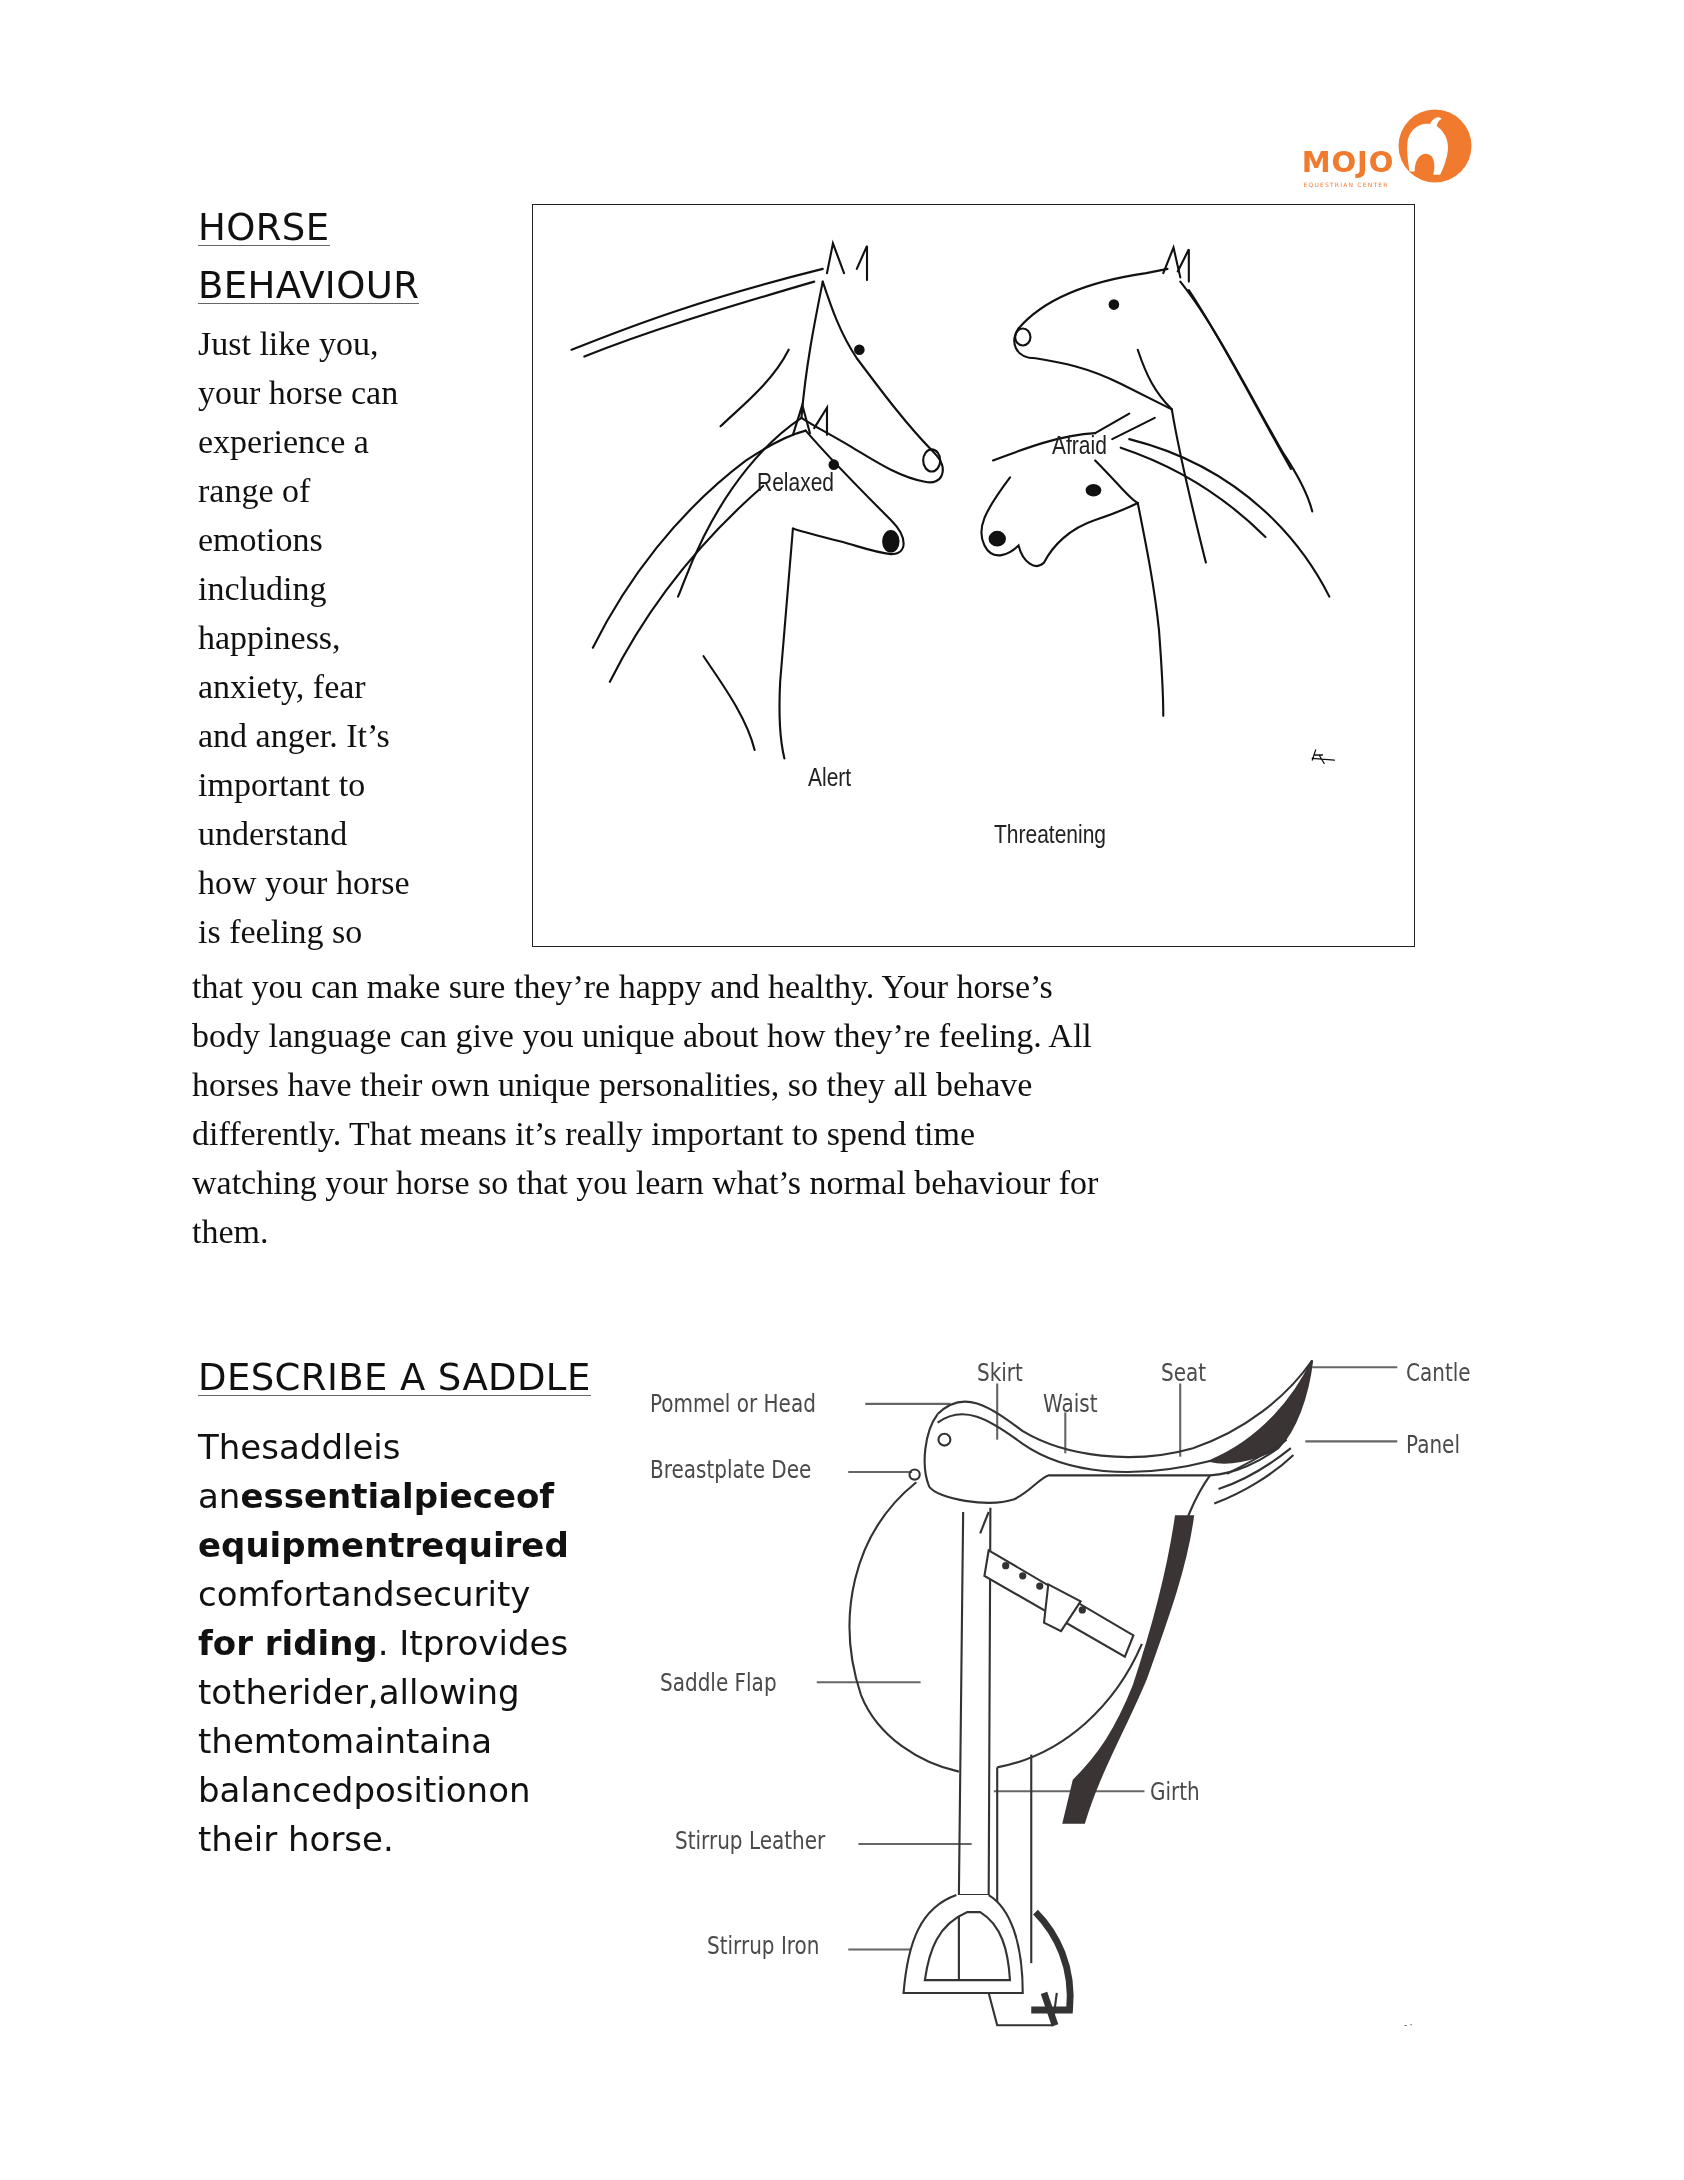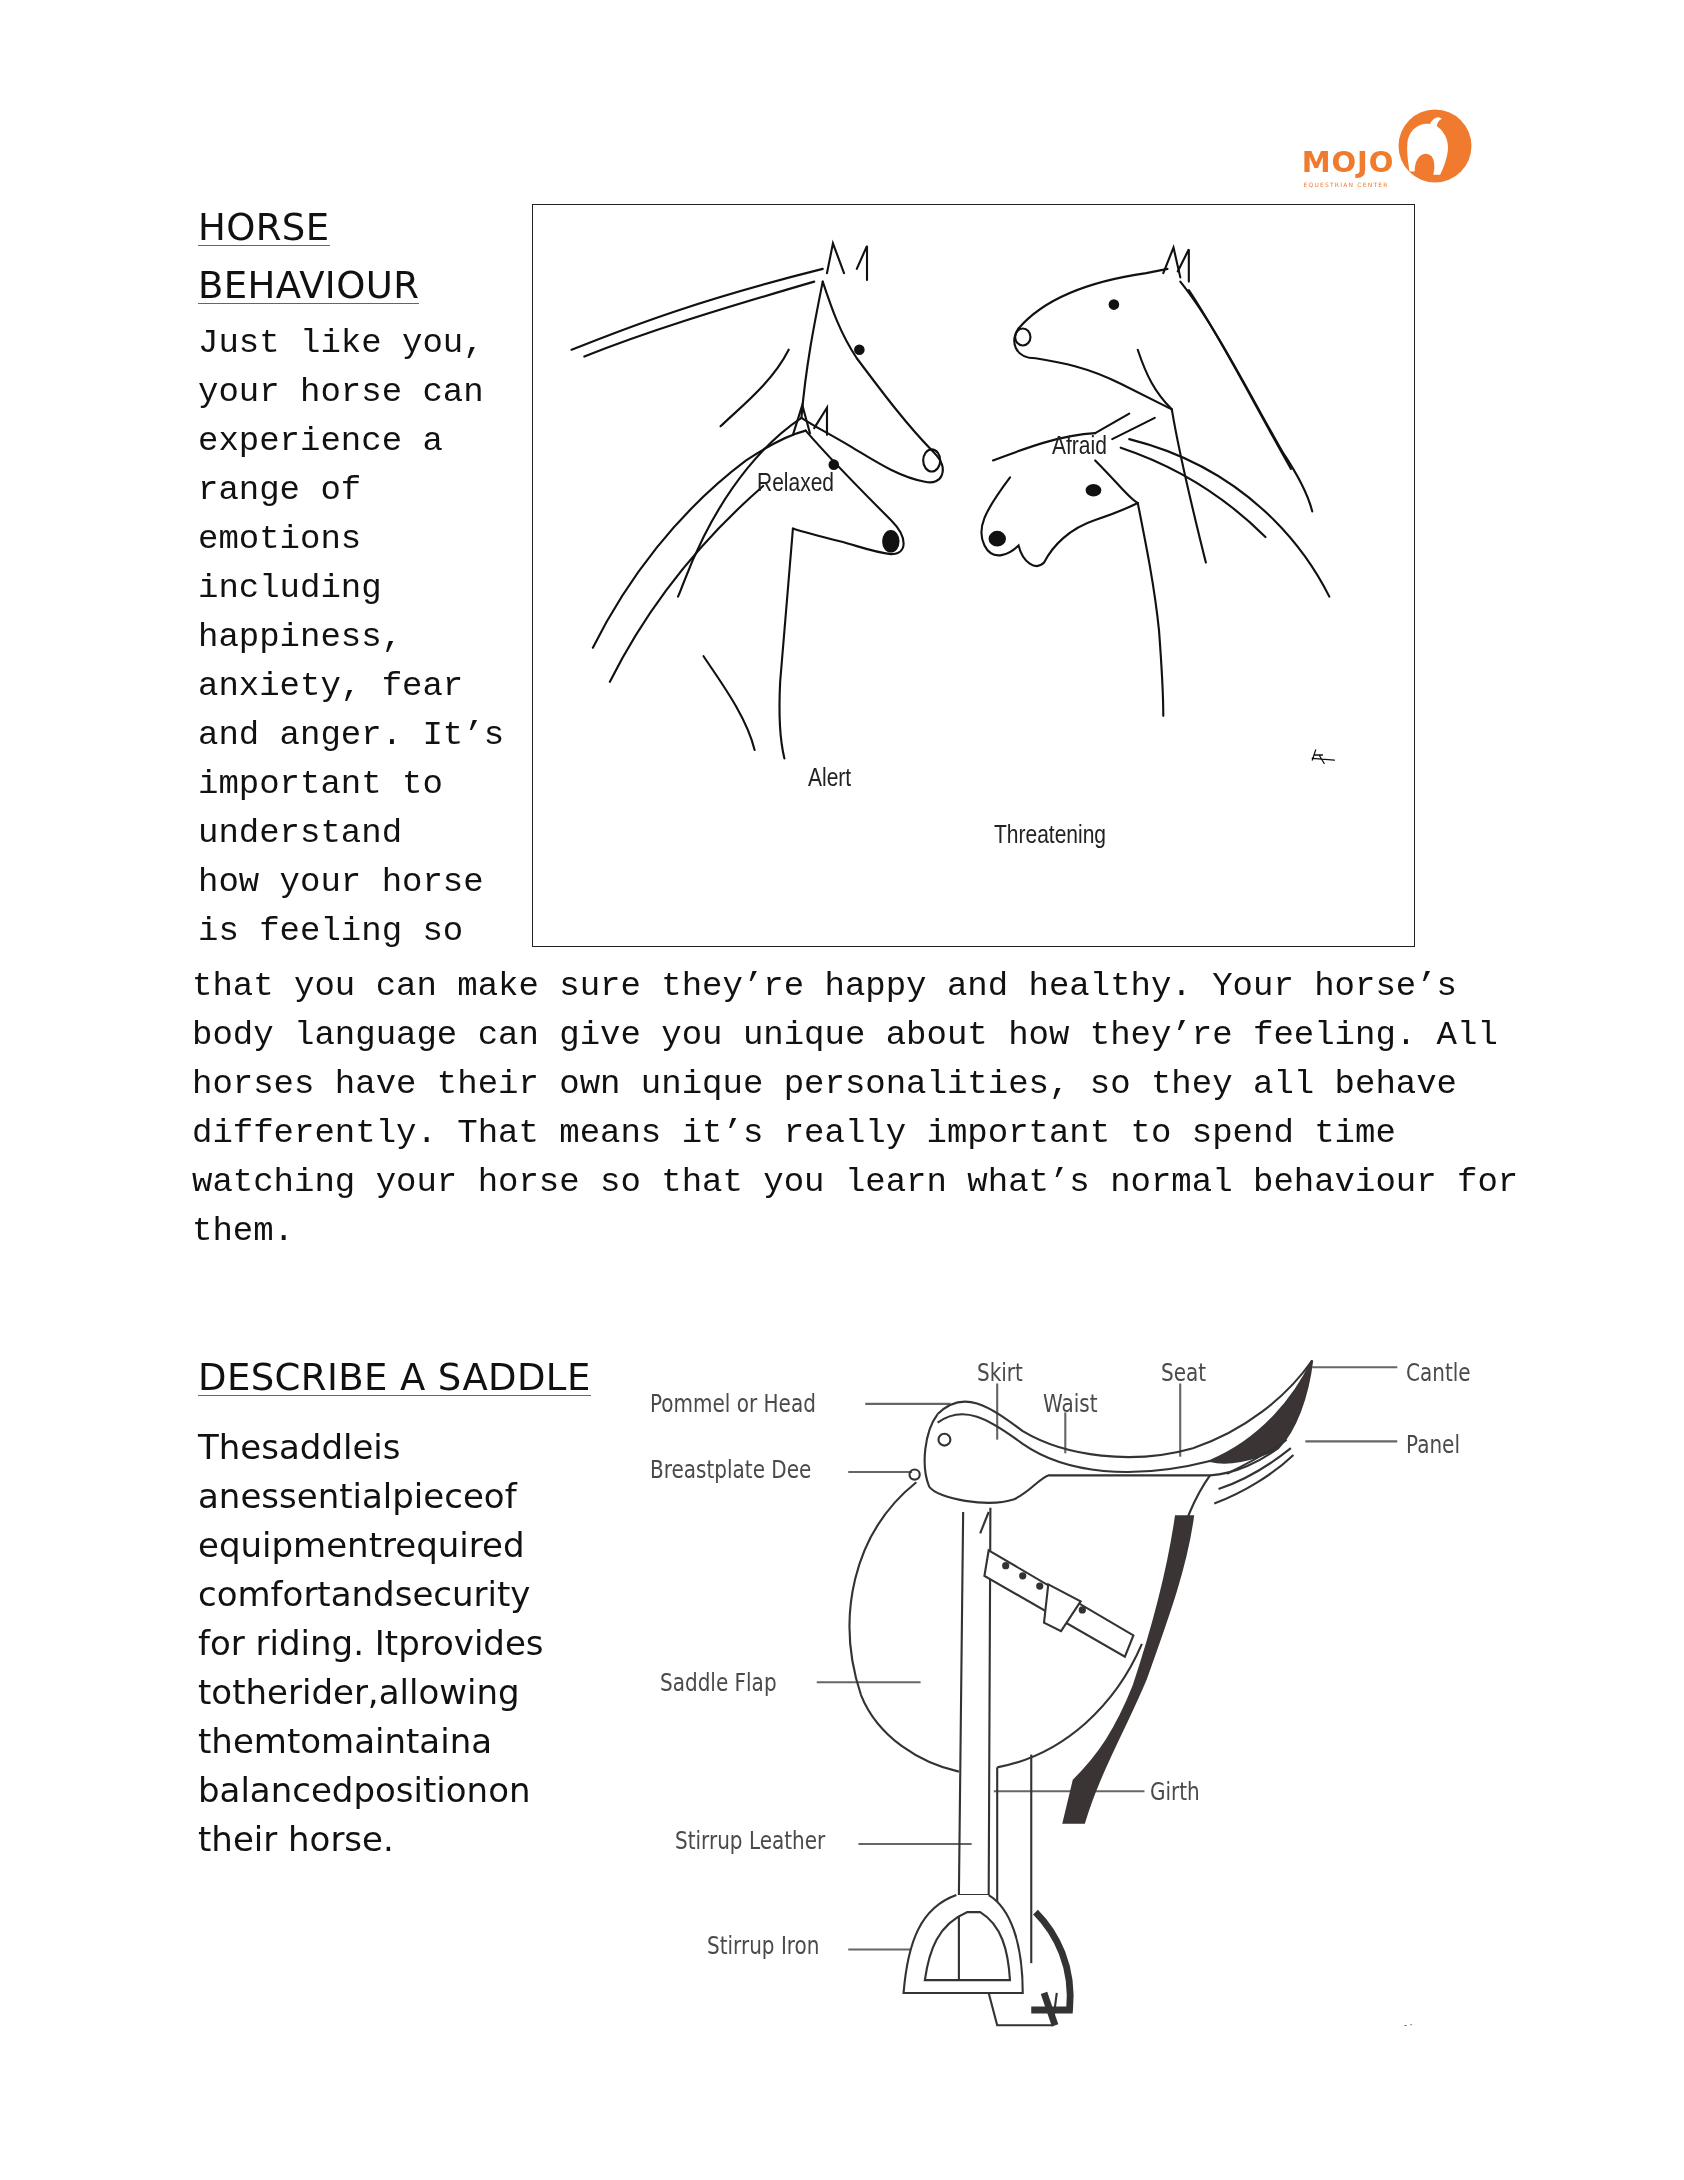--- a/index.html
+++ b/index.html
@@ -14,25 +14,25 @@
   #logo .sub { position: absolute; left: 8.5px; top: 79px; font-size: 6px; letter-spacing: 1.2px;
                color: #F07A2E; font-family: "DejaVu Sans", sans-serif; white-space: nowrap; }
   #logo svg { position: absolute; left: 101px; top: 3.4px; }
 
   
   .heading { font-family: "DejaVu Sans", sans-serif; font-size: 37px; line-height: 49px; font-weight: normal;
              color: #111; letter-spacing: 0.4px; }
   .heading span { display: inline-block; border-bottom: 1.7px solid #666; line-height: 34px; margin-bottom: 15.3px; }
 
   
-  .body-line { font-family: Liberation Mono, monospace; font-size: 34px; line-height: 49px; white-space: nowrap; color:#111; }
+  .body-line { font-family: Liberation Serif, serif; font-size: 34px; line-height: 49px; white-space: nowrap; color:#111; }
   .justify-line { display: flex; justify-content: flex-start; width: 433px; font-family: "DejaVu Sans", sans-serif;
                   font-size: 34px; line-height: 49px; white-space: nowrap; color:#111; }
   .justify-line.last { justify-content: flex-start; }
-  .bold { font-weight: normal; }
+  .bold { font-weight: bold; }
 
   
   #horse-figure { left: 532px; top: 204px; width: 883px; height: 743px; border: 1.7px solid #222; box-sizing: border-box; background:#fff; }
   .horse-label { position: absolute; font-family: "Liberation Sans", sans-serif; font-size: 25.6px; color: #222;
                  transform: scaleX(0.82); transform-origin: left top; white-space: nowrap; }
 
   
   #saddle-figure { left: 641px; top: 1329px; width: 852px; height: 698px; }
   .saddle-label { position: absolute; font-family: "DejaVu Sans", sans-serif; font-size: 25px; color: #4a4a4a;
                   transform: scaleX(0.8); transform-origin: left top; white-space: nowrap; }

